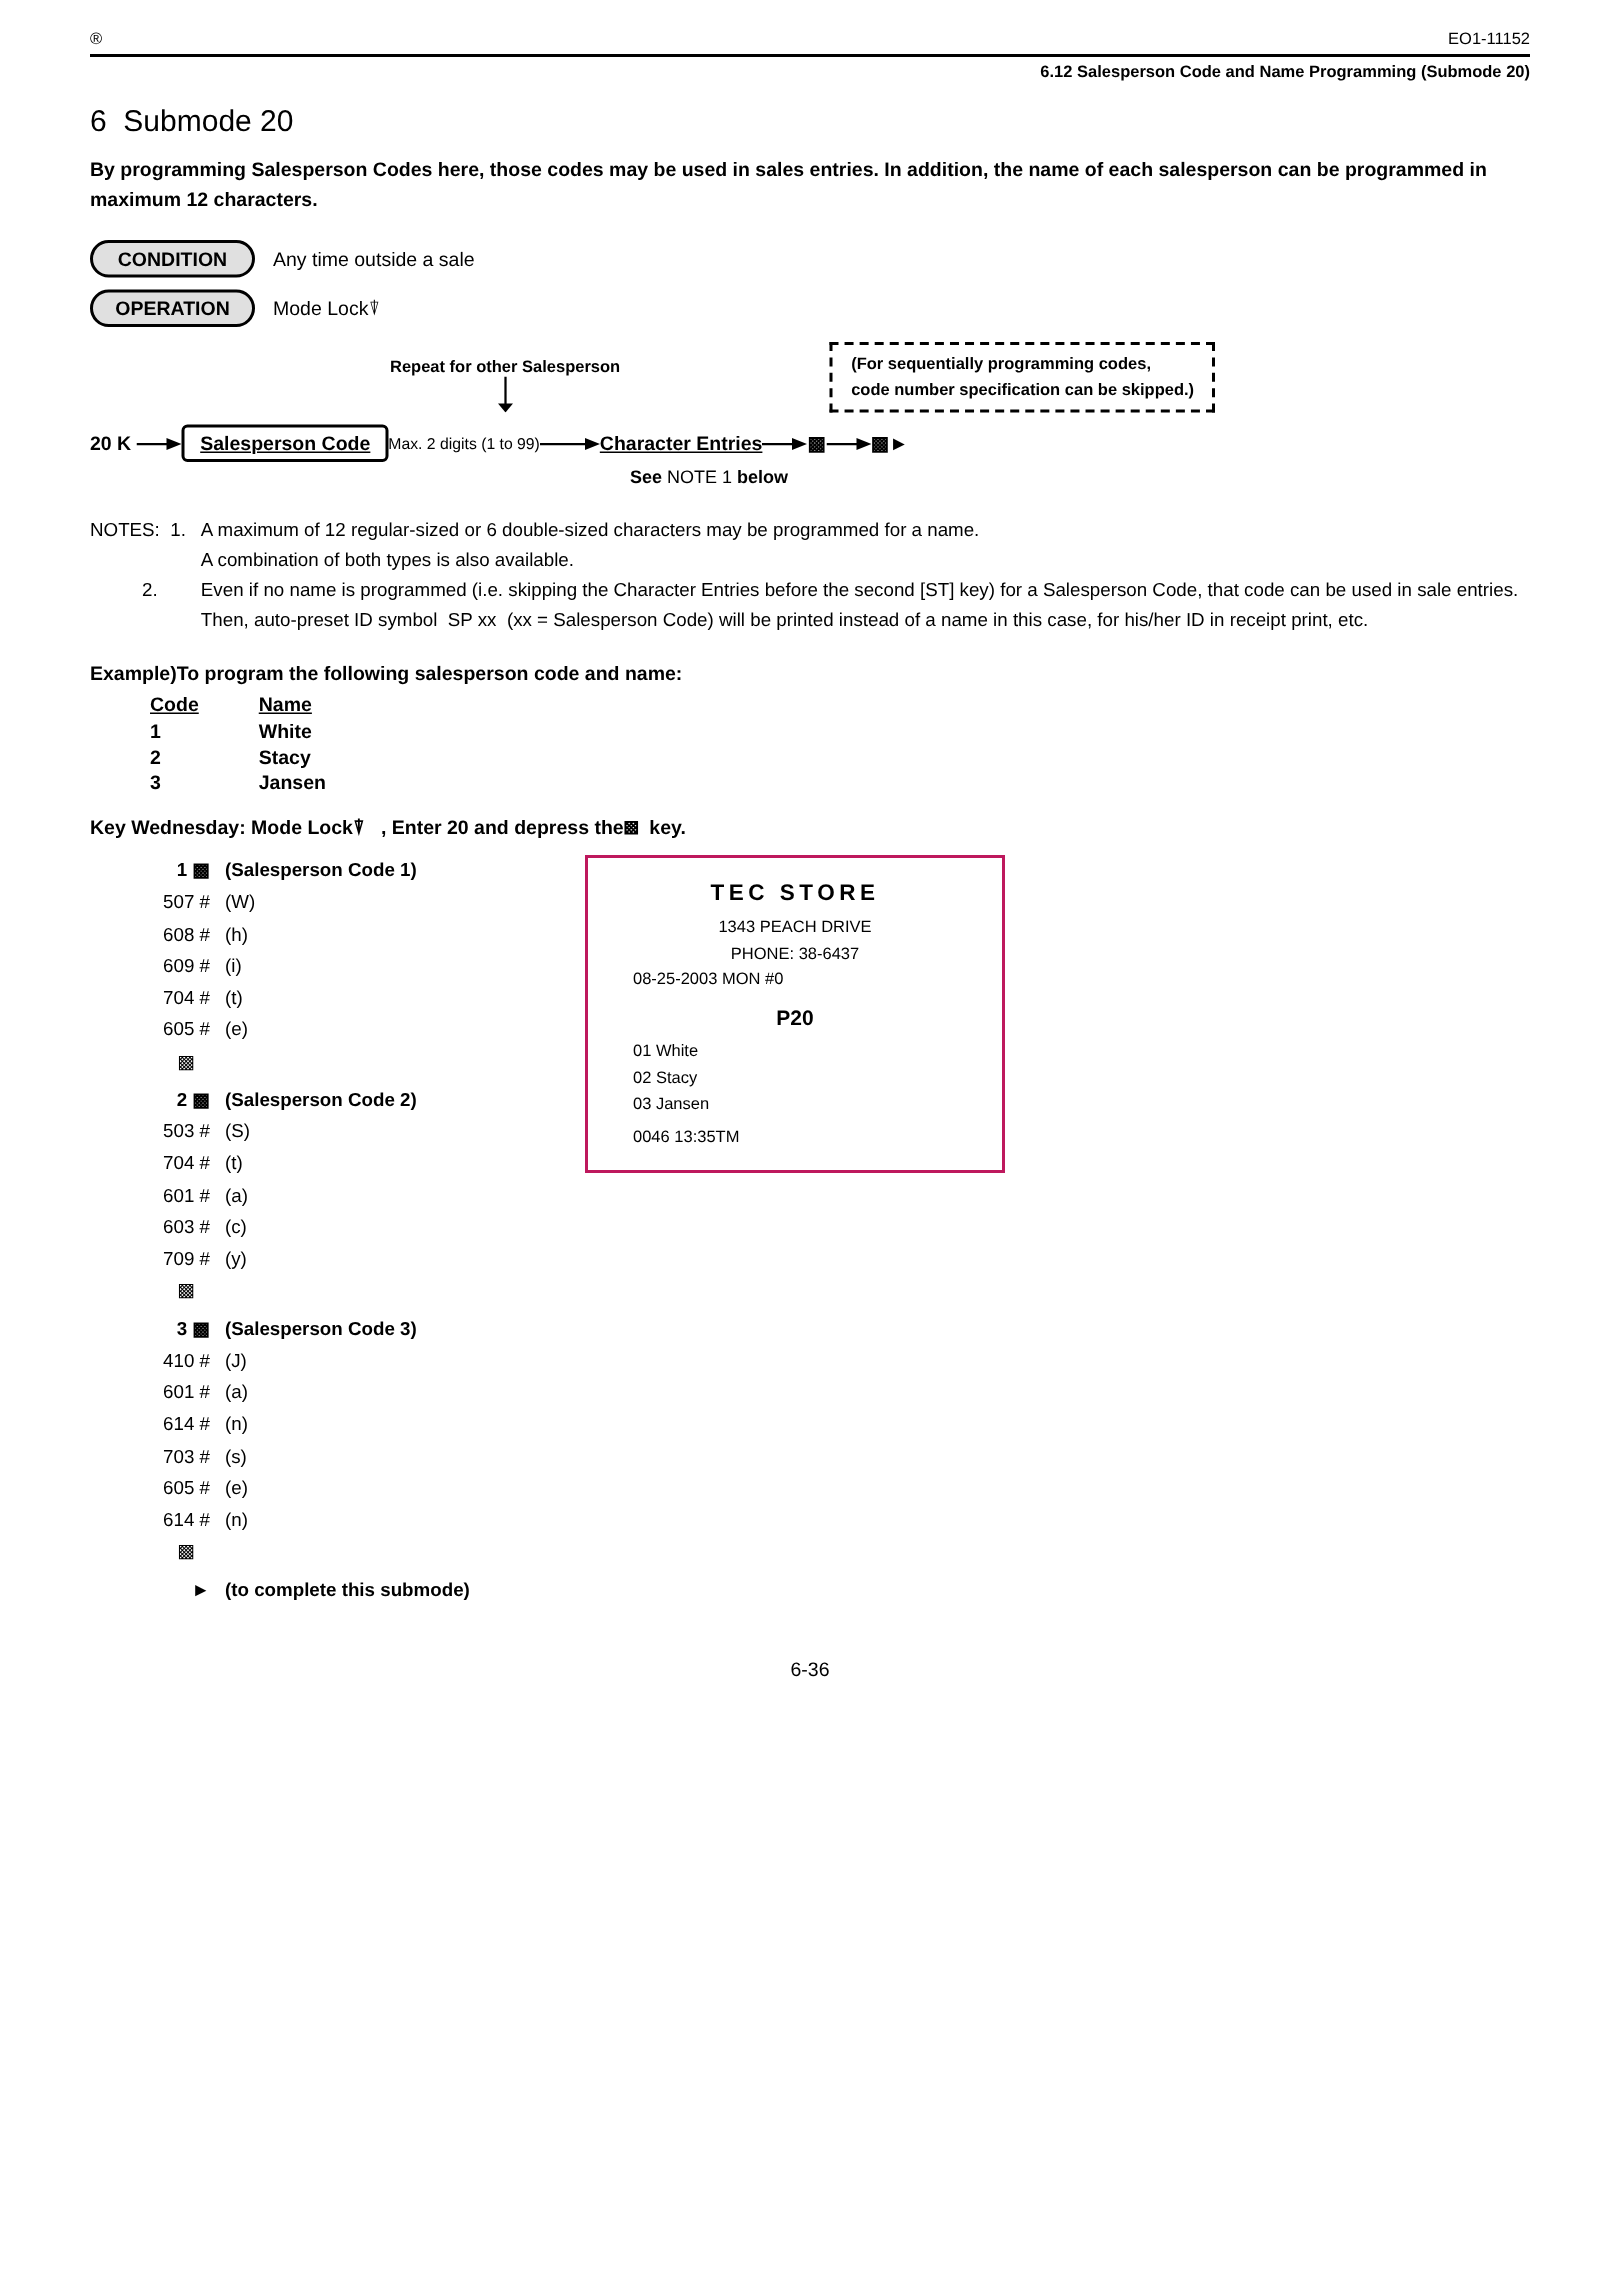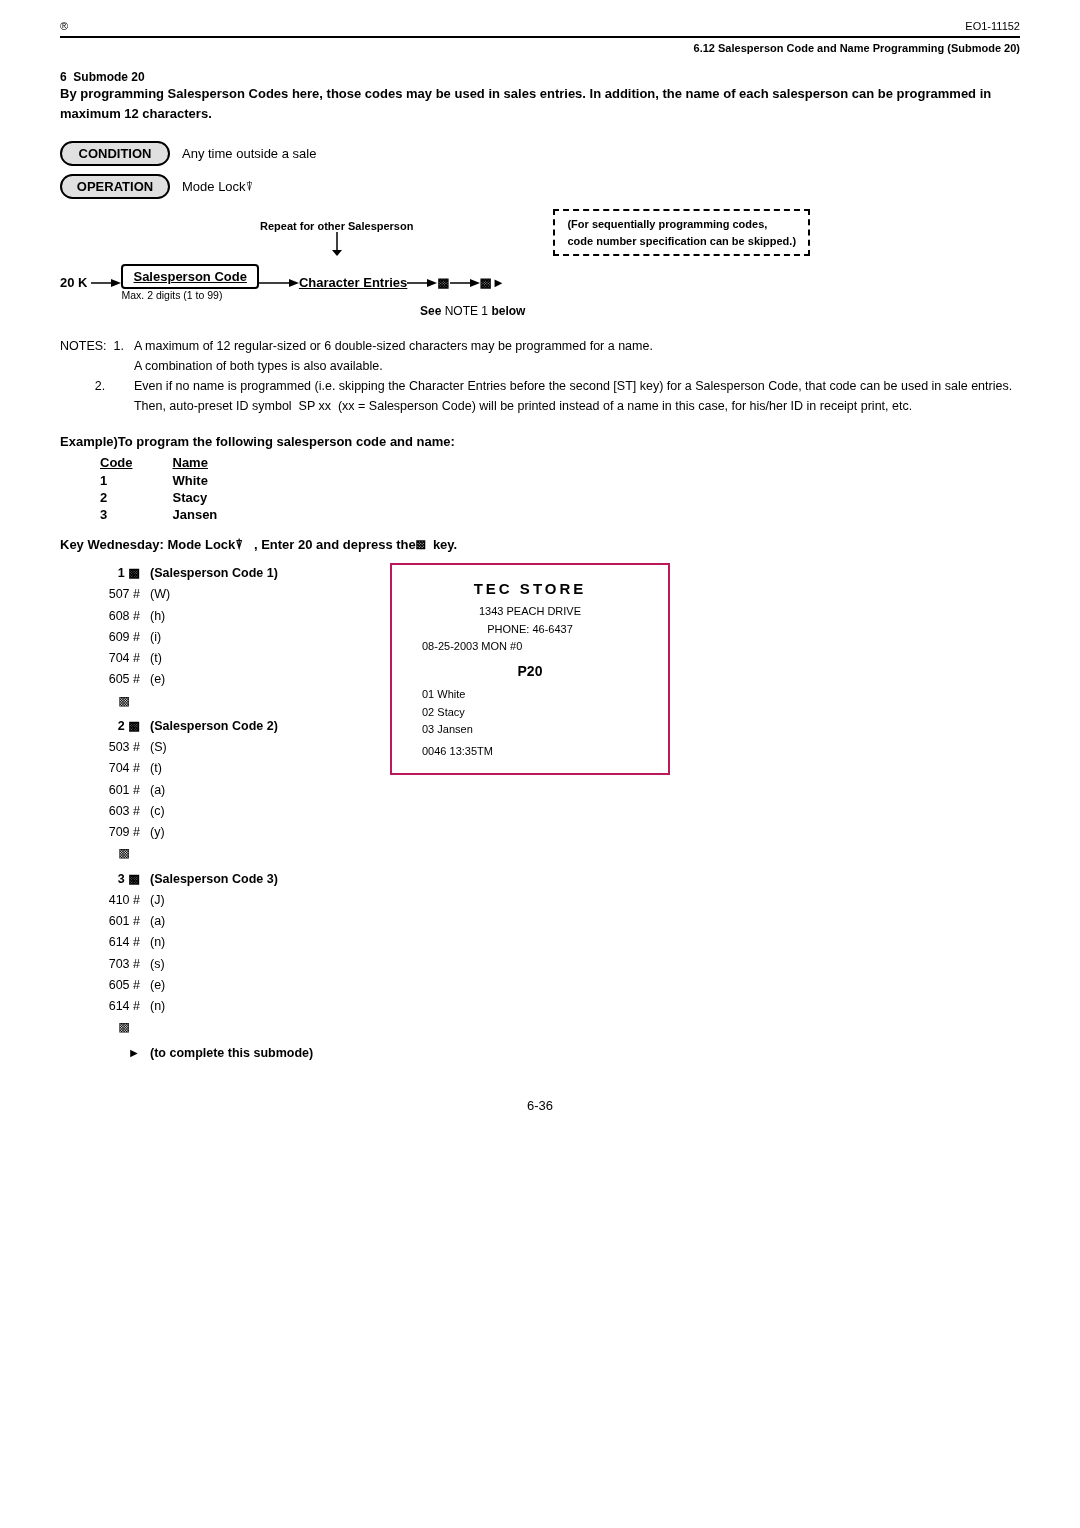--- a/index.html
+++ b/index.html
@@ -162,22 +162,23 @@
     .receipt-footer {
       font-size: 11px;
       margin-top: 4px;
     }
     .page-num {
       text-align: center;
       margin-top: 30px;
       font-size: 13px;
     }
     .section-heading {
-      font-size: 12px;
-      font-weight: bold;
+      font-size: 20px;
+      font-weight: normal;
+      margin-bottom: 10px;
     }
     .diagram-wrapper {
       position: relative;
       margin: 10px 0 10px 0;
     }
     .flow-main-row {
       display: flex;
       align-items: center;
       gap: 0;
       margin: 0;
@@ -240,21 +241,21 @@
   </div>
 
   <div class="flow-main-row" style="margin-top:8px; align-items:center;">
 
     <span style="font-weight:bold;font-size:13px;margin-right:4px;">20 K</span>
     <svg width="30" height="16">
       <line x1="0" y1="8" x2="24" y2="8" stroke="#000" stroke-width="1.5"></line>
       <polygon points="20,4 30,8 20,12" fill="#000"></polygon>
     </svg>
 
-    <div style="display:flex;flex-direction:column;align-items:flex-start;">
+    <div style="display:flex;flex-direction:row;align-items:center;">
       <div class="flow-box">Salesperson Code</div>
       <div class="sub-label">Max. 2 digits (1 to 99)</div>
     </div>
 
     <svg width="40" height="16">
       <line x1="0" y1="8" x2="34" y2="8" stroke="#000" stroke-width="1.5"></line>
       <polygon points="30,4 40,8 30,12" fill="#000"></polygon>
     </svg>
 
     <span style="font-weight:bold;font-size:13px;text-decoration:underline;">Character Entries</span>
@@ -426,21 +427,21 @@
       <div class="step-line">
         <span class="step-code" style="font-weight:bold;">►</span>
         <span class="step-label">(to complete this submode)</span>
       </div>
     </div>
   </div>
 
   <div class="receipt-box">
     <div class="receipt-title">TEC STORE</div>
     <div class="receipt-addr">1343 PEACH DRIVE</div>
-    <div class="receipt-addr">PHONE: 46-6437</div>
+    <div class="receipt-addr">PHONE: 38-6437</div>
     <div class="receipt-date">08-25-2003 MON  #0</div>
     <div class="receipt-p20">P20</div>
     <div class="receipt-names">
       <div>01 White</div>
       <div>02 Stacy</div>
       <div>03 Jansen</div>
     </div>
     <div class="receipt-footer">0046 13:35TM</div>
   </div>
 </div>

